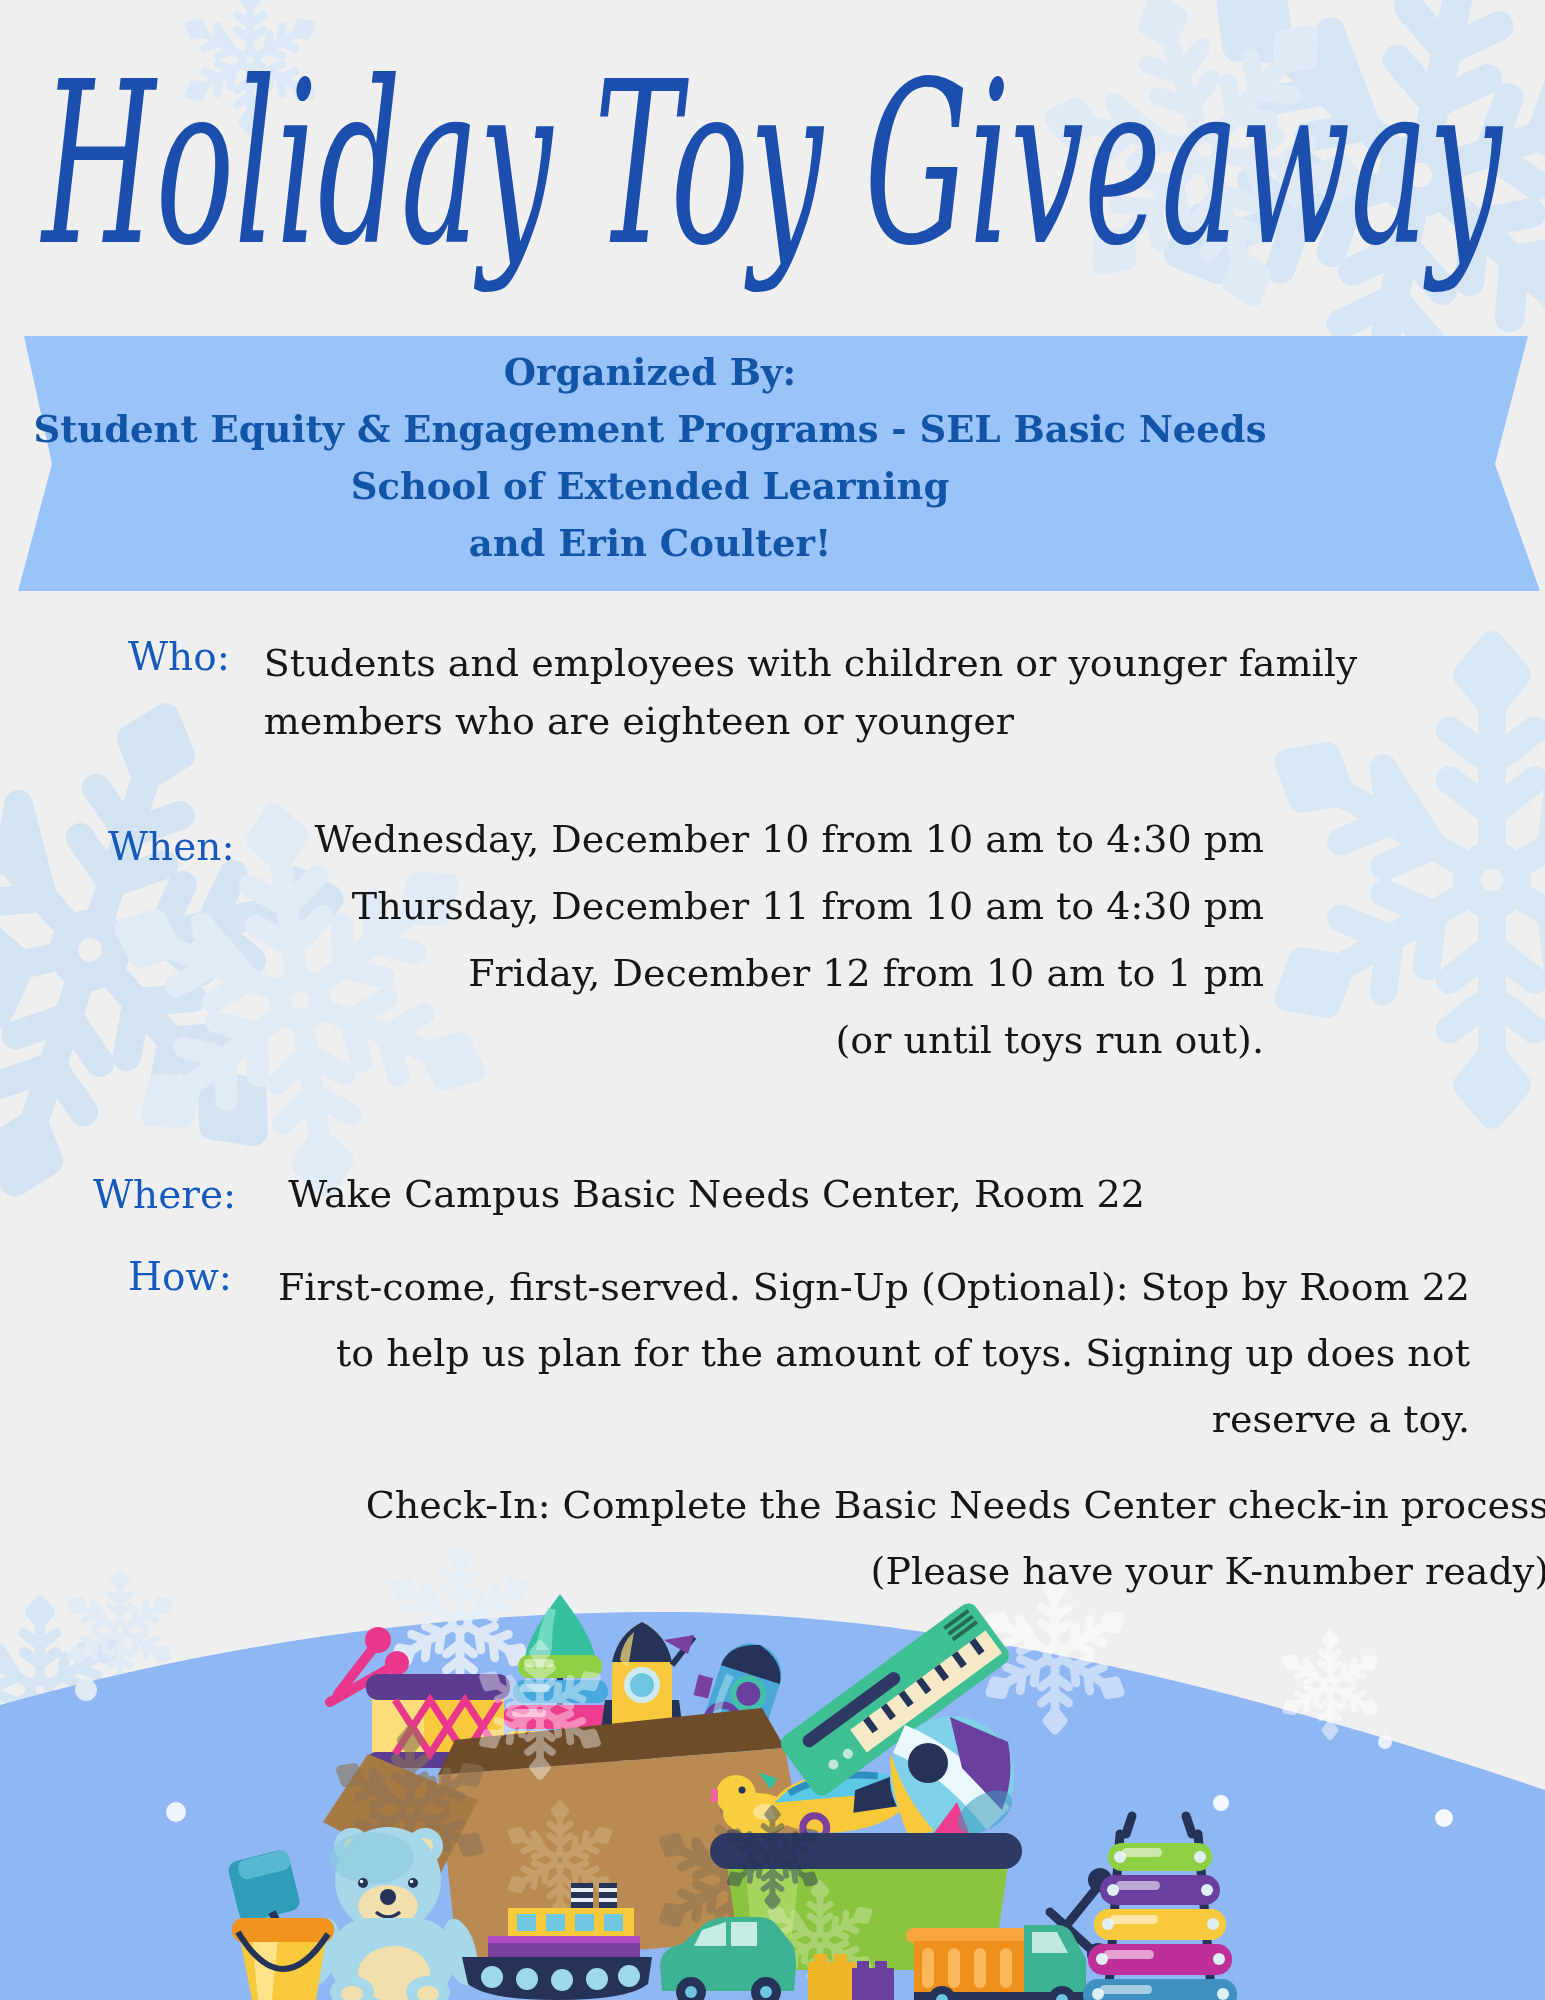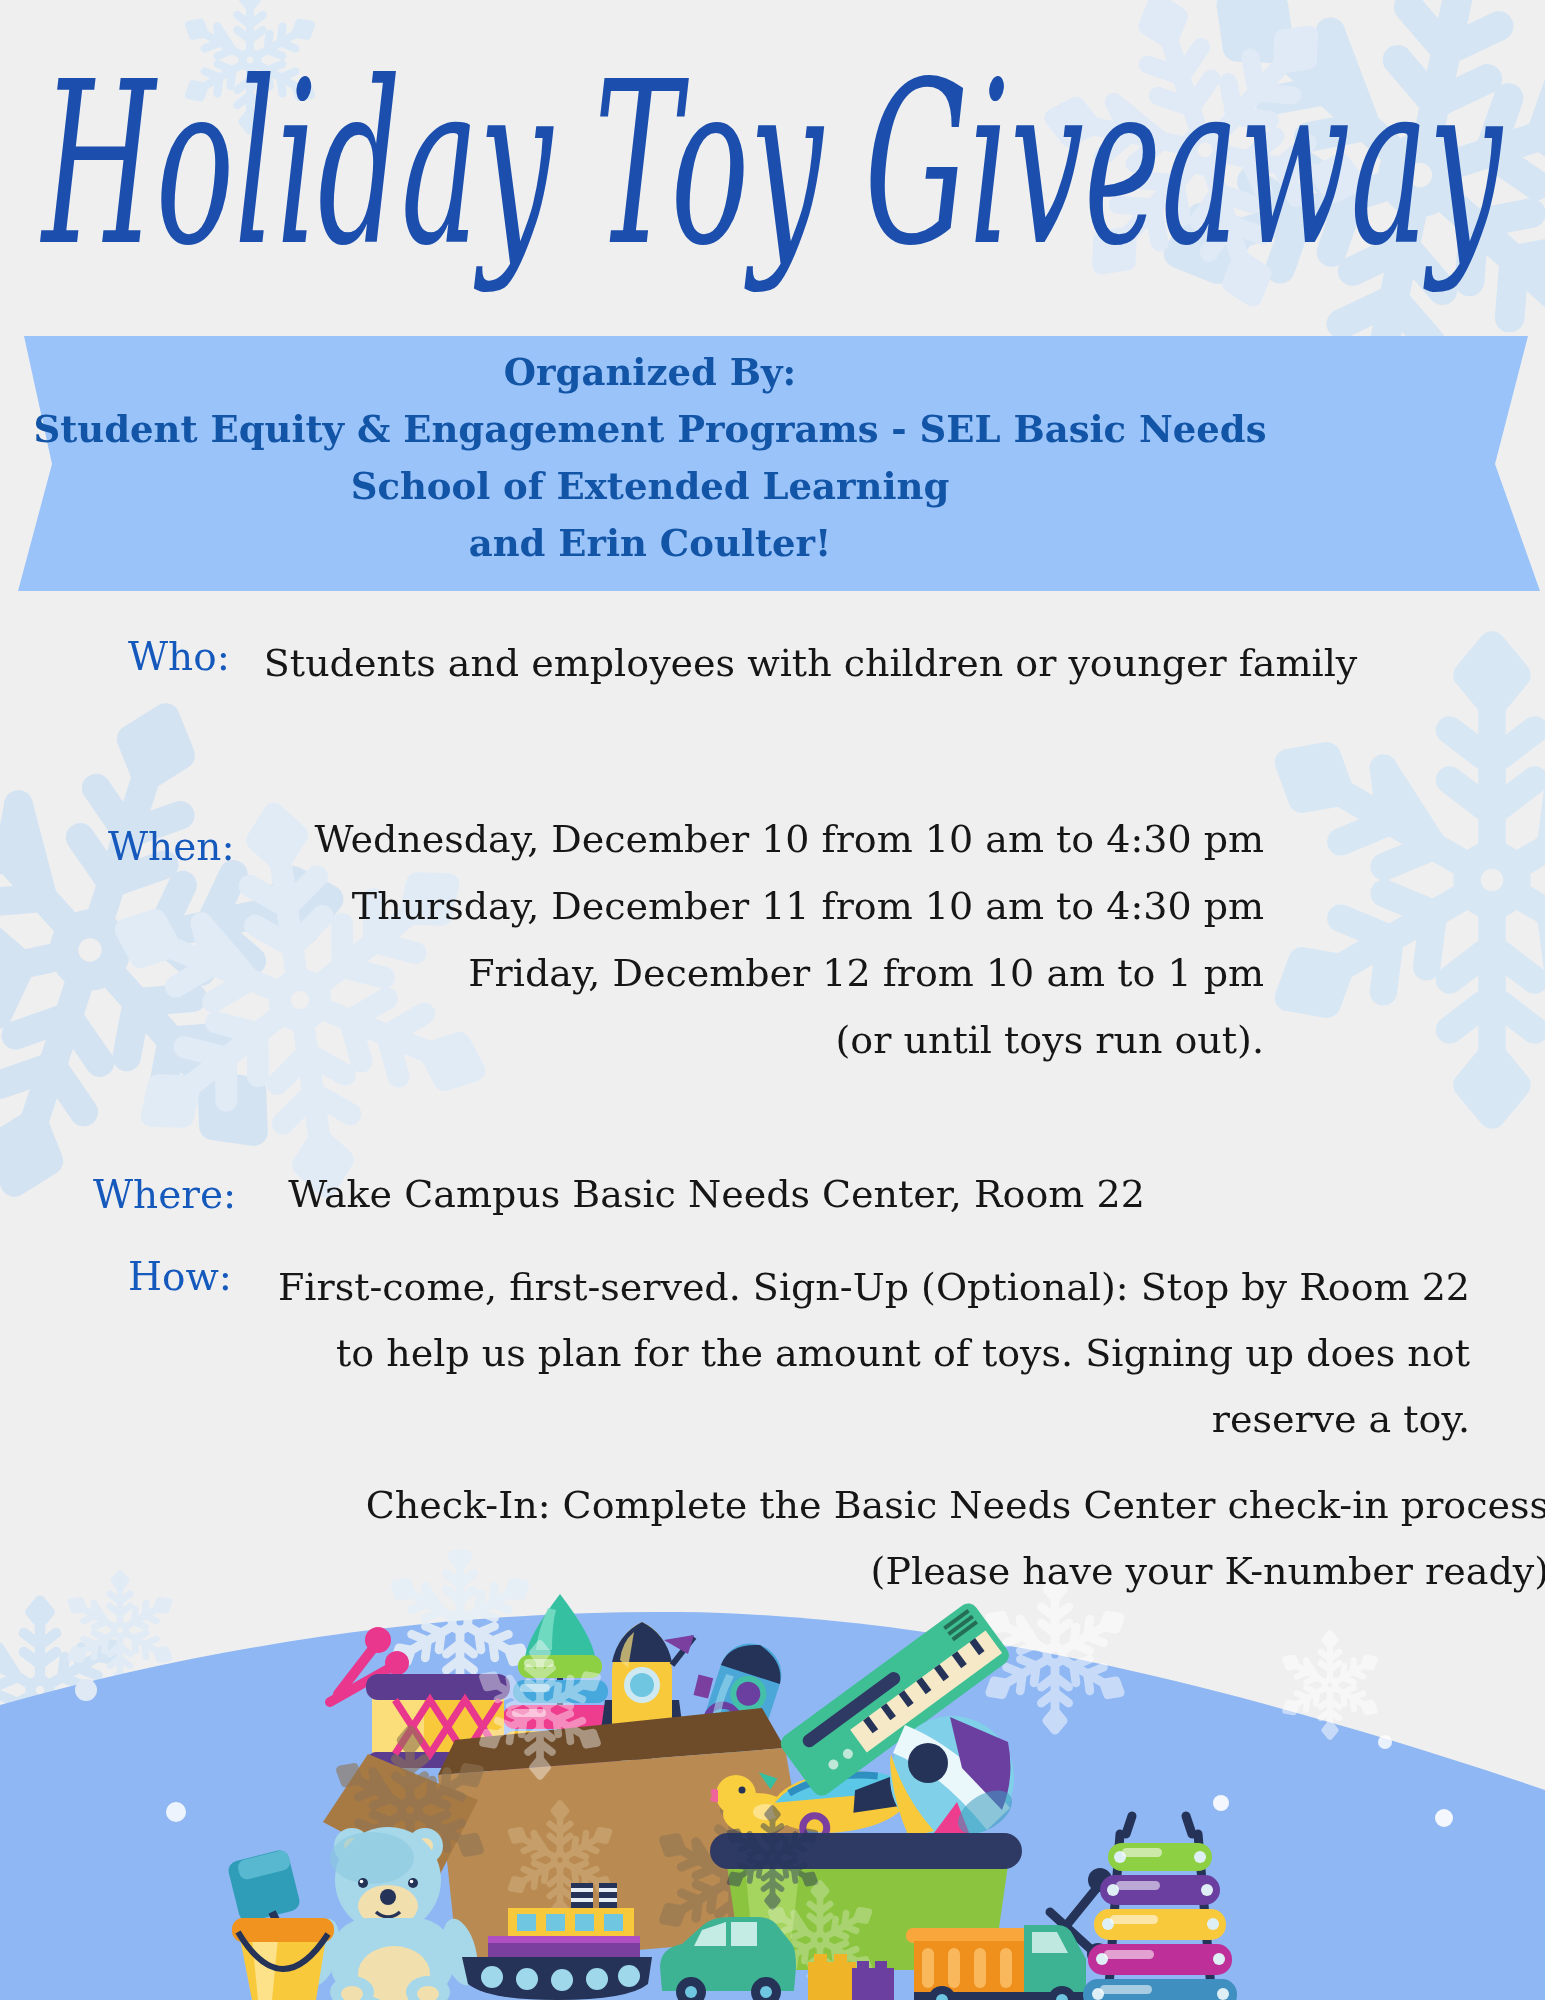--- a/index.html
+++ b/index.html
@@ -101,20 +101,21 @@
     <div class="bline">Organized By:</div>
     <div class="bline">Student Equity &amp; Engagement Programs - SEL Basic Needs</div>
     <div class="bline">School of Extended Learning</div>
     <div class="bline">and Erin Coulter!</div>
   </div>
 
   <div class="abs sec-who">
     <span class="section-label">Who:</span>
     <div class="lines">
       <div class="body-line">Students and employees with children or younger family</div>
+      <div class="body-line">members who are eighteen or younger</div>
     </div>
   </div>
 
   <span class="abs when-label section-label">When:</span>
   <div class="abs when-lines">
     <div class="body-line">Wednesday, December 10 from 10 am to 4:30 pm</div>
     <div class="body-line">Thursday, December 11 from 10 am to 4:30 pm</div>
     <div class="body-line">Friday, December 12 from 10 am to 1 pm</div>
     <div class="body-line">(or until toys run out).</div>
   </div>

